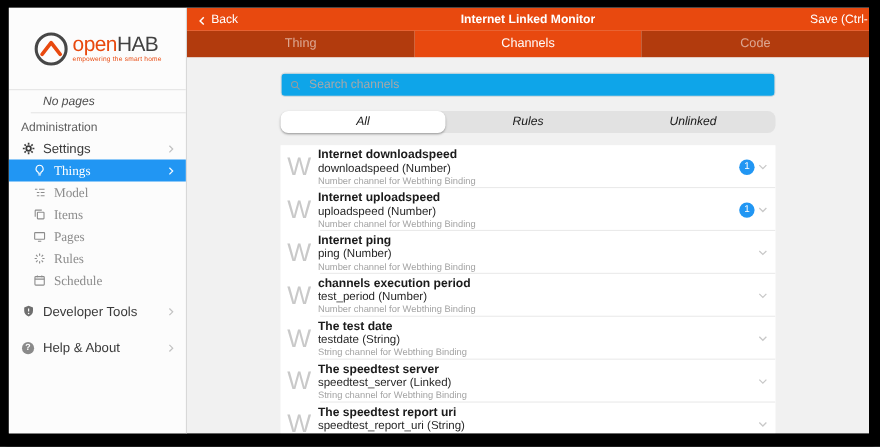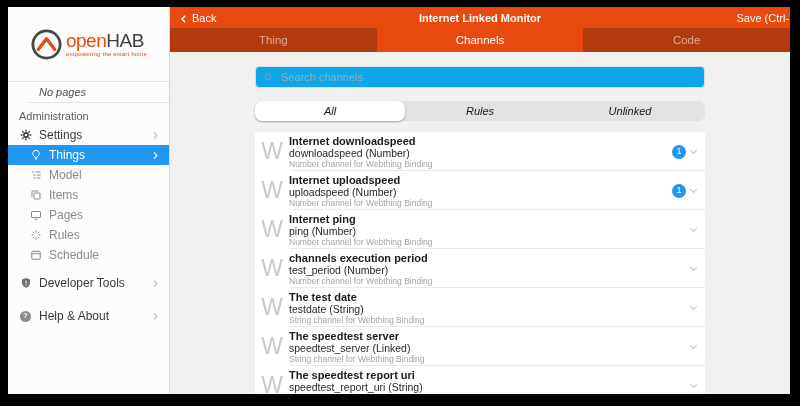--- a/index.html
+++ b/index.html
@@ -14,21 +14,21 @@
   .logo-mark{margin-right:3px;display:flex;}
   .brand{display:flex;flex-direction:column;}
   .brand-line{font-size:19px;line-height:19px;letter-spacing:-0.5px;}
   .brand-open{color:var(--accent,#e8490f);}
   .brand-hab{color:#414141;}
   .tagline{font-size:6px;color:var(--accent,#e8490f);text-align:right;margin-top:1px;letter-spacing:0.2px;}
   .no-pages{height:20px;display:flex;align-items:center;padding-left:11px;font-style:italic;font-size:11px;color:#4d4d4d;border-bottom:1px solid #e5e5e5;margin-left:20px;}
   .section-label{margin:6px 0 2px;padding-left:11px;font-size:11px;line-height:14px;color:#5f5f5f;}
   .menu{display:flex;flex-direction:column;}
   .menu-item{height:20px;display:flex;align-items:center;padding-left:11px;gap:7px;font-size:12px;color:#3a3a3a;cursor:pointer;}
-  .menu-item.indent{padding-left:21px;color:#8c8c8c;}
+  .menu-item.indent{padding-left:21px;color:#8c8c8c;font-family:Liberation Serif, serif;}
   .menu-item.selected{background:var(--blue,#2196f3);color:#fff;}
   .menu-item.selected .mi-chevron{color:rgba(255,255,255,0.95);}
   div.menu-item:nth-of-type(8){margin-top:8px;}
   div.menu-item:nth-of-type(9){margin-top:13px;}
   .mi-icon{width:13px;display:flex;align-items:center;justify-content:center;}
   .mi-label{flex:0 0 auto;}
   .mi-chevron{margin-left:auto;margin-right:9px;color:#c2c2c2;display:flex;align-items:center;}
   .icon-circle{display:inline-flex;width:11px;height:11px;border-radius:50%;background:#8a8a8a;color:#fff;
                font-size:8px;font-weight:bold;align-items:center;justify-content:center;line-height:1;}
 

